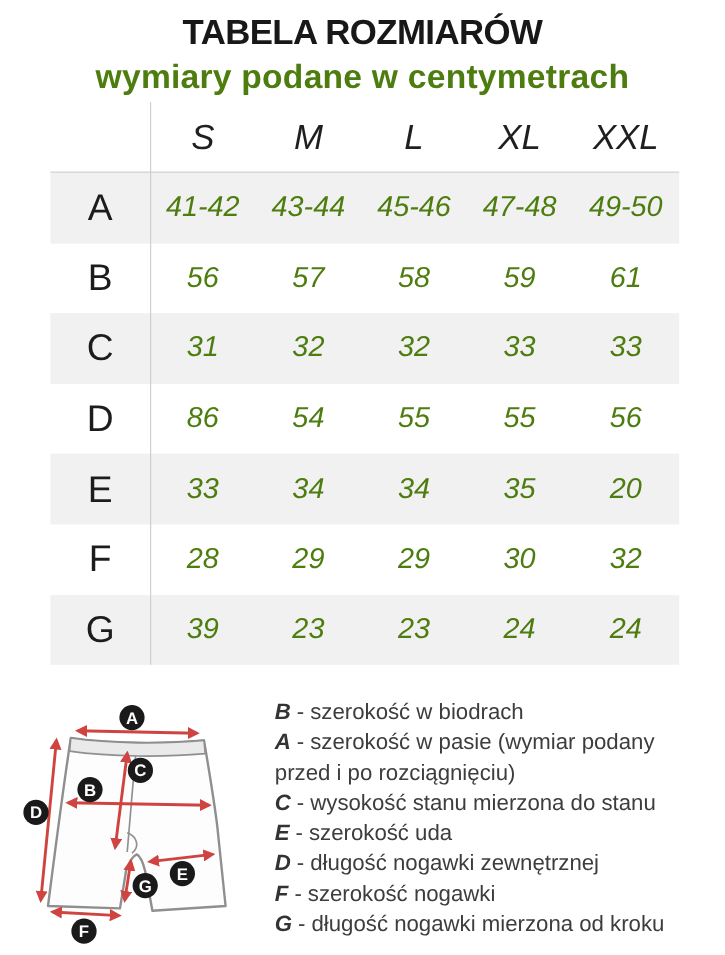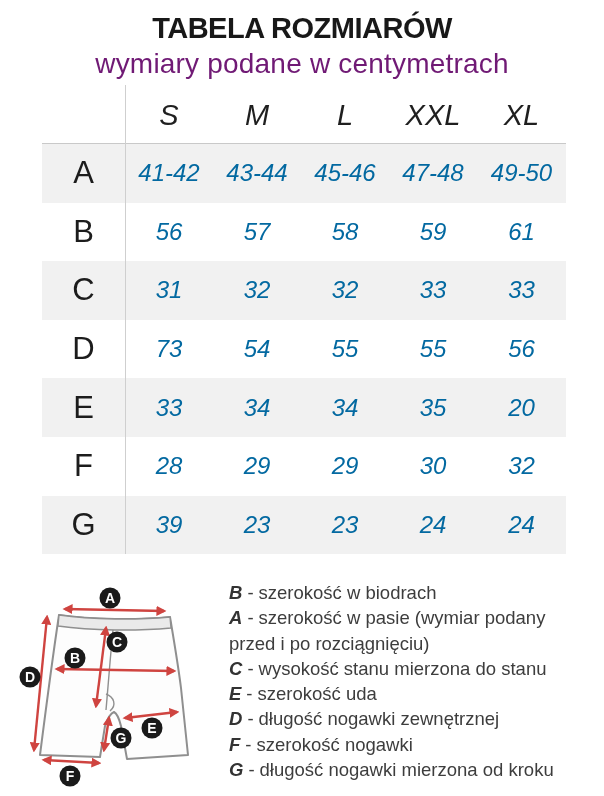--- a/index.html
+++ b/index.html
@@ -3,34 +3,34 @@
 <meta charset="utf-8">
 <style>
   html,body{margin:0;padding:0;background:#fff;}
   .page{position:relative;width:604px;height:796px;background:#ffffff;overflow:hidden;
         font-family:"Liberation Sans",sans-serif;}
 
   
   .hdr{position:absolute;left:0;top:0;width:604px;text-align:center;}
   .title{margin:0;padding-top:7px;font-size:29px;line-height:42px;font-weight:700;
          color:#181818;letter-spacing:-0.5px;}
-  .subtitle{margin:0;font-size:28px;line-height:30px;font-weight:400;color:#701a75;
+  .subtitle{margin:0;font-size:28px;line-height:30px;font-weight:700;color:#4d7c0f;
             letter-spacing:0.2px;}
 
   
   .size-table{position:absolute;left:42px;top:88px;width:524px;height:466px;}
   .trow{display:grid;grid-template-columns:83px 88px 88px 88px 88px 89px;}
   .thead{height:55px;}
   .tbody{border-top:1px solid #c9c9c9;}
   .drow{height:58.6px;}
   .drow.striped{background:#f1f1f1;}
   .tcell{display:flex;align-items:center;justify-content:center;}
   .hcell{font-style:italic;font-size:29px;color:#1f1f1f;}
   .lcell{font-size:31px;color:#1c1c1c;}
-  .vcell{font-style:italic;font-size:24px;color:#0369a1;}
+  .vcell{font-style:italic;font-size:24px;color:#4d7c0f;}
   .vline{position:absolute;left:83px;top:-3px;width:1px;height:469px;background:#cfcfcf;}
 
   
   .diagram{position:absolute;left:0;top:568px;}
   .arrow{stroke:#cf4440;stroke-width:2.4;fill:none;}
   .outline{fill:#fdfdfd;stroke:#8f8f8f;stroke-width:2;stroke-linejoin:round;}
   .band{fill:#eaeaea;stroke:#8f8f8f;stroke-width:1.4;}
   .seam{fill:none;stroke:#909090;stroke-width:1.4;}
   .badge-circle{fill:#1a1a1a;}
   .badge-label{fill:#ffffff;font-family:"Liberation Sans",sans-serif;font-size:14px;
@@ -52,22 +52,22 @@
     <p class="subtitle">wymiary podane w centymetrach</p>
   </div>
 
   <div class="size-table">
     <div class="vline"></div>
     <div class="trow thead">
         <div class="tcell hcell"></div>
         <div class="tcell hcell">S</div>
         <div class="tcell hcell">M</div>
         <div class="tcell hcell">L</div>
+        <div class="tcell hcell">XL</div>
         <div class="tcell hcell">XXL</div>
-        <div class="tcell hcell">XL</div>
       </div>
     <div class="tbody">
         <div class="trow drow striped">
           <div class="tcell lcell">A</div>
           <div class="tcell vcell">41-42</div>
           <div class="tcell vcell">43-44</div>
           <div class="tcell vcell">45-46</div>
           <div class="tcell vcell">47-48</div>
           <div class="tcell vcell">49-50</div>
         </div>
@@ -82,21 +82,21 @@
         <div class="trow drow striped">
           <div class="tcell lcell">C</div>
           <div class="tcell vcell">31</div>
           <div class="tcell vcell">32</div>
           <div class="tcell vcell">32</div>
           <div class="tcell vcell">33</div>
           <div class="tcell vcell">33</div>
         </div>
         <div class="trow drow">
           <div class="tcell lcell">D</div>
-          <div class="tcell vcell">73</div>
+          <div class="tcell vcell">86</div>
           <div class="tcell vcell">54</div>
           <div class="tcell vcell">55</div>
           <div class="tcell vcell">55</div>
           <div class="tcell vcell">56</div>
         </div>
         <div class="trow drow striped">
           <div class="tcell lcell">E</div>
           <div class="tcell vcell">33</div>
           <div class="tcell vcell">34</div>
           <div class="tcell vcell">34</div>

